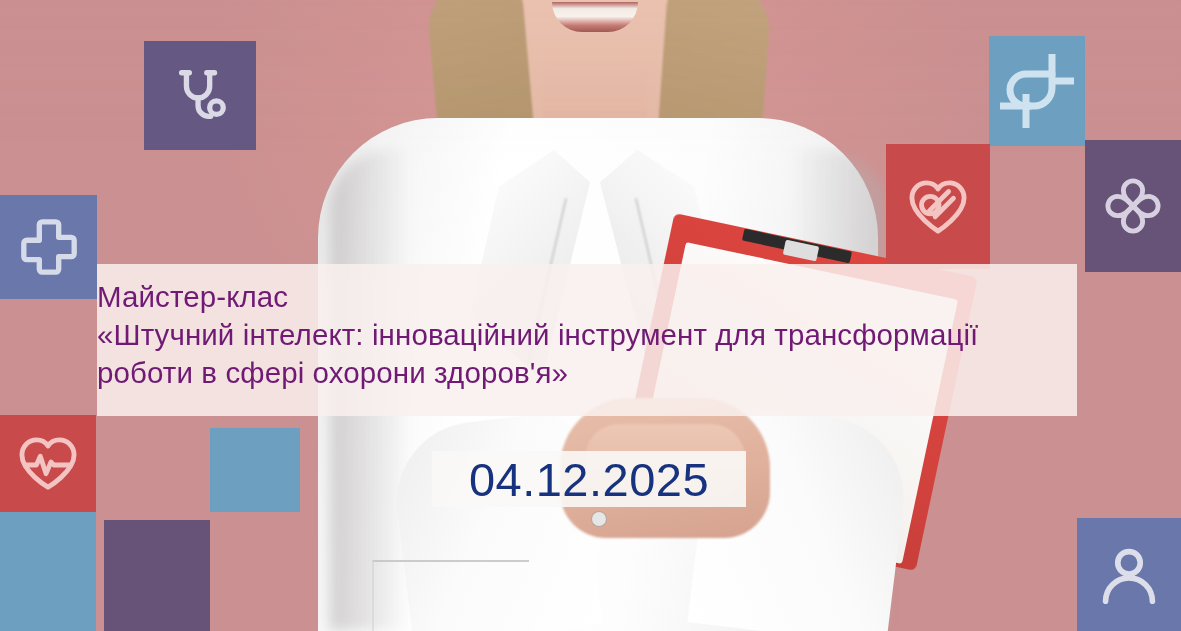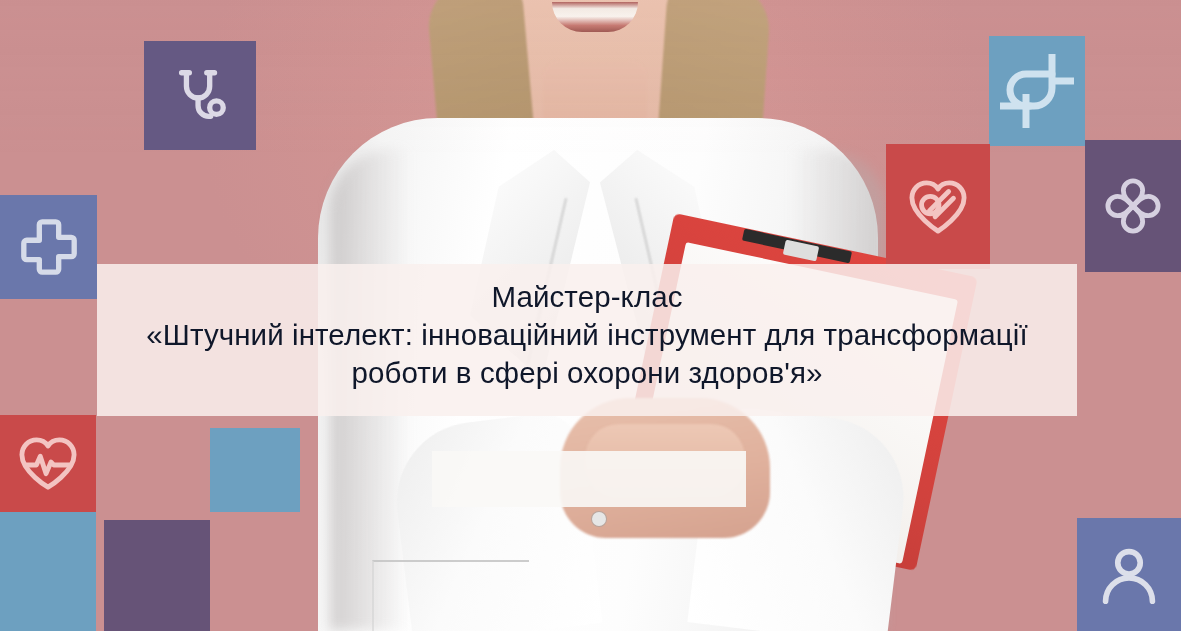--- a/index.html
+++ b/index.html
@@ -248,22 +248,21 @@
     top: 264px;
     width: 980px;
     height: 152px;
     background: rgba(249,240,237,0.86);
   }
   .title-text {
     position: absolute;
     left: 97px;
     top: 278px;
     width: 980px;
-    text-align: center;
-    color: #0f172a;
+    color: #701a75;
     font-size: 29.5px;
     line-height: 38px;
     font-weight: 400;
     letter-spacing: 0.1px;
     white-space: pre-line;
   }
   .date-band {
     position: absolute;
     left: 432px;
     top: 451px;
@@ -382,14 +381,15 @@
       <path d="M7 60a25 25 0 0 1 50 0" stroke="currentColor" stroke-width="6" stroke-linecap="round"></path>
     </svg>
   </div>
 
   <div class="title-band"></div>
   <div class="title-text">Майстер-клас
 «Штучний інтелект: інноваційний інструмент для трансформації
 роботи в сфері охорони здоров'я»</div>
 
   <div class="date-band"></div>
+  <div class="date-text">04.12.2025</div>
 
 </div>
 
 </body></html>

